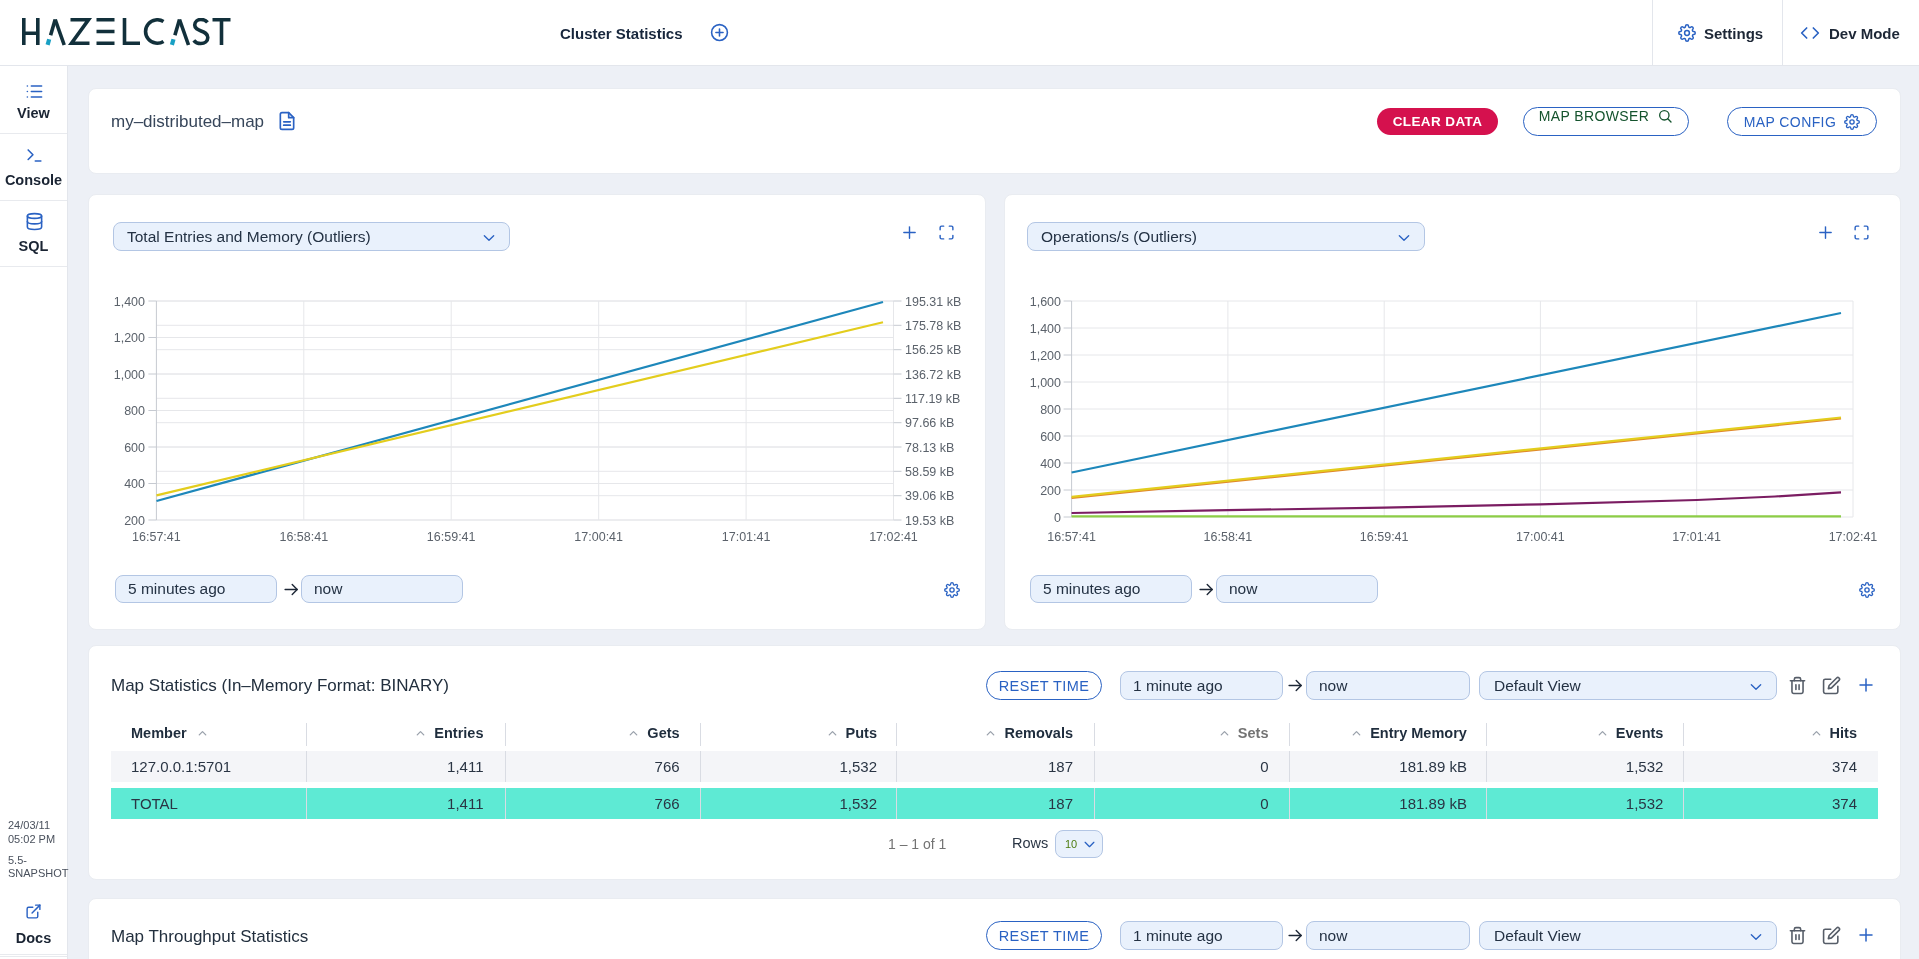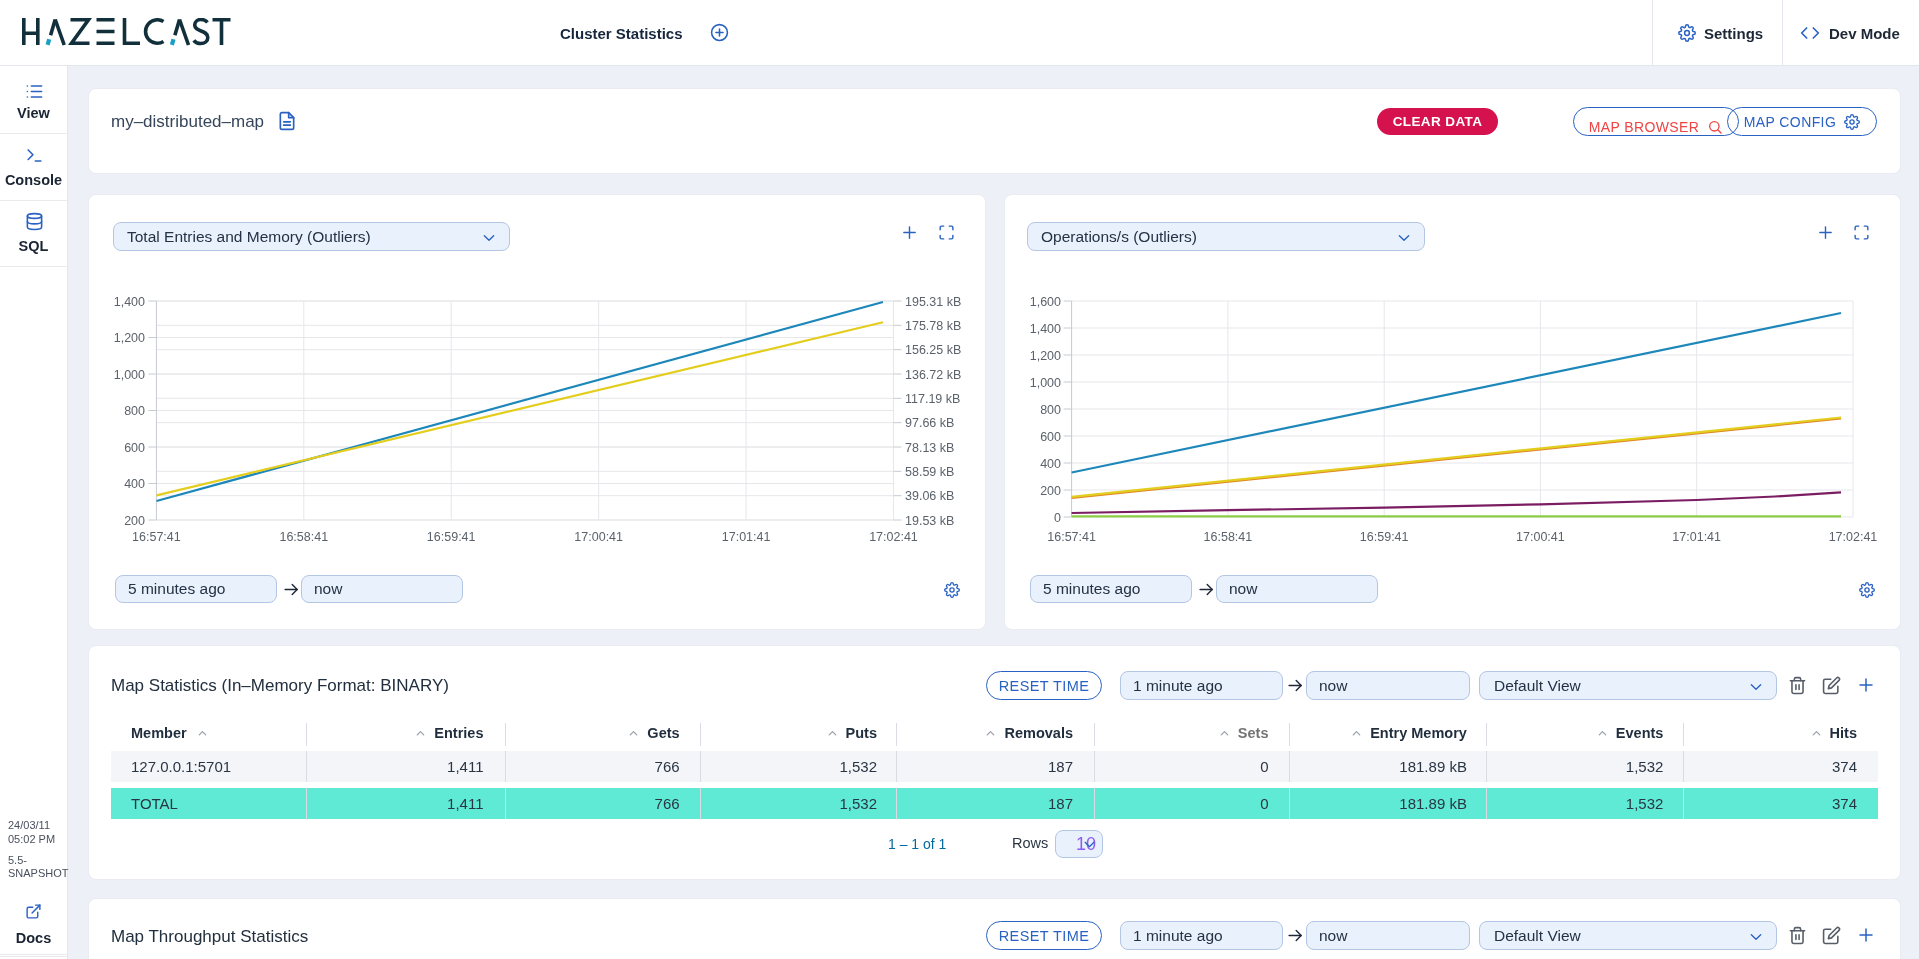--- a/index.html
+++ b/index.html
@@ -71,21 +71,21 @@
 <div style="position:absolute;left:0;top:930px;width:67px;text-align:center;font-size:14.5px;font-weight:bold;color:#1a2433;z-index:6">Docs</div>
 <div class="card" style="left:88px;top:88px;width:1811px;height:84px">
     <div style="position:absolute;left:22px;top:23px;font-size:17px;color:#37465a">my–distributed–map</div>
     <svg width="20" height="20" viewBox="0 0 24 24" fill="none" stroke="currentColor" stroke-width="2" stroke-linecap="round" stroke-linejoin="round" style="color:#2a62c3;position:absolute;left:188px;top:22px;">
       <path d="M14 2H6a2 2 0 0 0-2 2v16a2 2 0 0 0 2 2h12a2 2 0 0 0 2-2V8z"></path>
       <polyline points="14 2 14 8 20 8"></polyline>
       <line x1="16" y1="13" x2="8" y2="13"></line>
       <line x1="16" y1="17" x2="8" y2="17"></line>
     </svg>
     <div style="position:absolute;left:1288px;top:19px;width:121px;height:27px;background:#d5114e;border-radius:13.5px;display:flex;align-items:center;justify-content:center;color:#fff;font-size:13.5px;font-weight:bold;letter-spacing:0.4px">CLEAR DATA</div>
-    <div style="position:absolute;left:1484px;top:18px;width:166px;height:29px;border:1.5px solid #2a62c3;border-radius:14.5px;display:flex;align-items:flex-end;justify-content:center;box-sizing:border-box;font-size:14px;letter-spacing:0.4px;color:#ef4444;">MAP BROWSER<span style="margin-left:8px;display:flex">
+    <div style="position:absolute;left:1434px;top:18px;width:166px;height:29px;border:1.5px solid #2a62c3;border-radius:14.5px;display:flex;align-items:flex-start;justify-content:center;box-sizing:border-box;font-size:14px;letter-spacing:0.4px;color:#14532d;">MAP BROWSER<span style="margin-left:8px;display:flex">
         <svg width="16" height="16" viewBox="0 0 24 24" fill="none" stroke="currentColor" stroke-width="2" stroke-linecap="round" stroke-linejoin="round" style="">
           <circle cx="11" cy="11" r="7"></circle>
           <line x1="21" y1="21" x2="16.2" y2="16.2"></line>
         </svg>
       </span></div>
     <div style="position:absolute;left:1638px;top:18px;width:150px;height:29px;border:1.5px solid #2a62c3;border-radius:14.5px;display:flex;align-items:center;justify-content:center;box-sizing:border-box;font-size:14px;letter-spacing:0.4px;color:#2a62c3;">MAP CONFIG<span style="margin-left:8px;display:flex">
         <svg width="16" height="16" viewBox="0 0 24 24" fill="none" stroke="currentColor" stroke-width="2" stroke-linecap="round" stroke-linejoin="round" style="">
           <circle cx="12" cy="12" r="3.2"></circle>
           <path d="M19.4 15a1.65 1.65 0 0 0 .33 1.82l.06.06a2 2 0 1 1-2.83 2.83l-.06-.06a1.65 1.65 0 0 0-1.82-.33 1.65 1.65 0 0 0-1 1.51V21a2 2 0 1 1-4 0v-.09A1.65 1.65 0 0 0 9 19.4a1.65 1.65 0 0 0-1.82.33l-.06.06a2 2 0 1 1-2.83-2.83l.06-.06a1.65 1.65 0 0 0 .33-1.82 1.65 1.65 0 0 0-1.51-1H3a2 2 0 1 1 0-4h.09A1.65 1.65 0 0 0 4.6 9a1.65 1.65 0 0 0-.33-1.82l-.06-.06a2 2 0 1 1 2.83-2.83l.06.06a1.65 1.65 0 0 0 1.82.33H9a1.65 1.65 0 0 0 1-1.51V3a2 2 0 1 1 4 0v.09a1.65 1.65 0 0 0 1 1.51 1.65 1.65 0 0 0 1.82-.33l.06-.06a2 2 0 1 1 2.83 2.83l-.06.06a1.65 1.65 0 0 0-.33 1.82V9a1.65 1.65 0 0 0 1.51 1H21a2 2 0 1 1 0 4h-.09a1.65 1.65 0 0 0-1.51 1z"></path>
         </svg>
@@ -351,24 +351,24 @@
     <div style="position:absolute;left:1005px;top:141.5px;width:1px;height:31.0px;background:#d9dce3"></div>
     <div style="position:absolute;left:1200px;top:77px;width:1px;height:23px;background:#d9dce3"></div>
     <div style="position:absolute;left:1200px;top:105px;width:1px;height:31px;background:#d9dce3"></div>
     <div style="position:absolute;left:1200px;top:141.5px;width:1px;height:31.0px;background:#d9dce3"></div>
     <div style="position:absolute;left:1397px;top:77px;width:1px;height:23px;background:#d9dce3"></div>
     <div style="position:absolute;left:1397px;top:105px;width:1px;height:31px;background:#d9dce3"></div>
     <div style="position:absolute;left:1397px;top:141.5px;width:1px;height:31.0px;background:#d9dce3"></div>
     <div style="position:absolute;left:1594px;top:77px;width:1px;height:23px;background:#d9dce3"></div>
     <div style="position:absolute;left:1594px;top:105px;width:1px;height:31px;background:#d9dce3"></div>
     <div style="position:absolute;left:1594px;top:141.5px;width:1px;height:31.0px;background:#d9dce3"></div>
-    <div style="position:absolute;left:799px;top:190px;font-size:14px;color:#0369a1">1 – 1 of 1</div>
+    <div style="position:absolute;left:799px;top:190px;font-size:14px;color:#737373">1 – 1 of 1</div>
     <div style="position:absolute;left:923px;top:189px;font-size:14.5px;color:#2a3544">Rows</div>
     <div style="position:absolute;left:966px;top:184px;width:48px;height:28px;background:#e9f1fc;border:1px solid #b3c6e4;border-radius:8px;box-sizing:border-box;display:flex;align-items:center">
-      <span style="margin-left:20px;font-size:18px;color:#8b5cf6">10</span>
+      <span style="margin-left:9px;font-size:11px;color:#4d7c0f">10</span>
       <span style="position:absolute;right:5px;top:6px;color:#2a62c3"><svg width="15" height="15" viewBox="0 0 24 24" fill="none" stroke="currentColor" stroke-width="2" stroke-linecap="round" stroke-linejoin="round" style="">
           <polyline points="5 8.5 12 15.5 19 8.5"></polyline>
         </svg></span>
     </div>
   </div>
 <div class="card" style="left:88px;top:898px;width:1811px;height:120px">
     <div style="position:absolute;left:22px;top:28px;font-size:17px;color:#222f3e">Map Throughput Statistics</div>
     <div style="position:absolute;left:897px;top:22px;width:116px;height:29px;border:1.5px solid #2a62c3;border-radius:14.5px;display:flex;align-items:center;justify-content:center;box-sizing:border-box;font-size:14.5px;letter-spacing:0.4px;color:#2a62c3;">RESET TIME</div>
     <div style="position:absolute;left:1031px;top:22px;width:163px;height:29px;background:#e9f1fc;border:1px solid #b3c6e4;border-radius:8px;display:flex;align-items:center;padding-left:12px;box-sizing:border-box;font-size:15.5px;color:#243244;">1 minute ago</div>
     <svg width="17" height="17" viewBox="0 0 24 24" fill="none" stroke="currentColor" stroke-width="2" stroke-linecap="round" stroke-linejoin="round" style="color:#1d2736;position:absolute;left:1198px;top:28px;">

